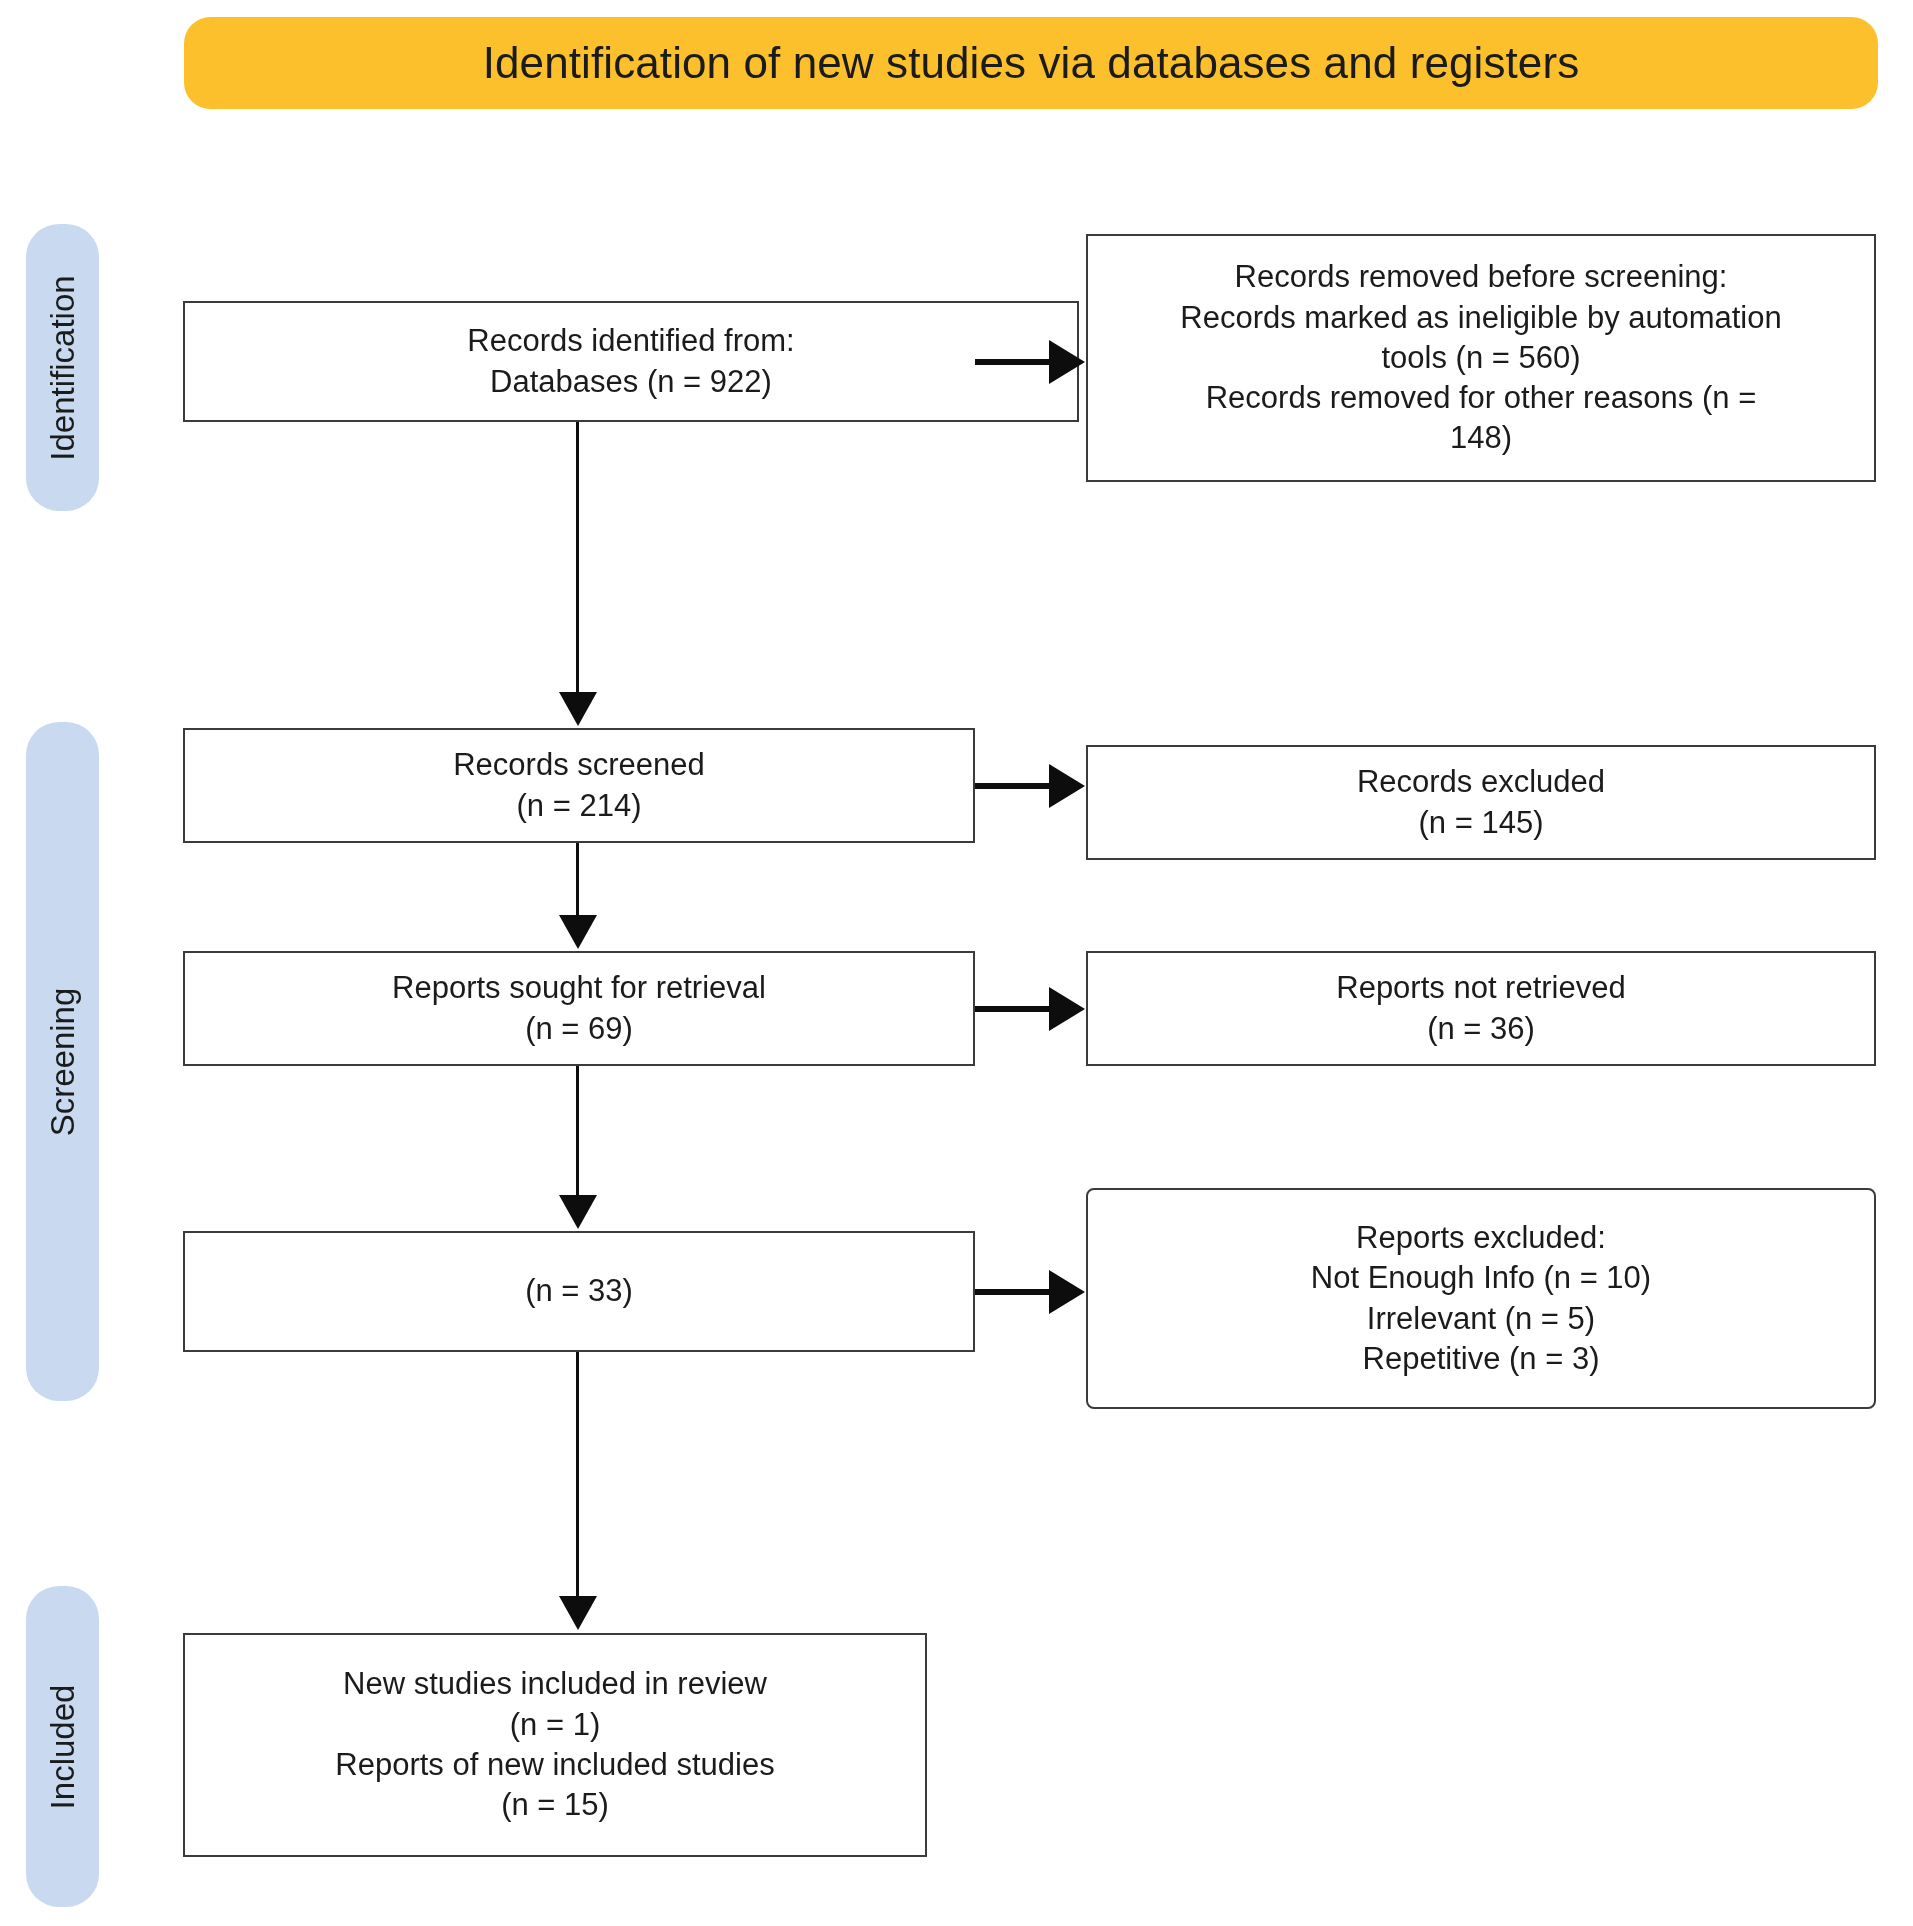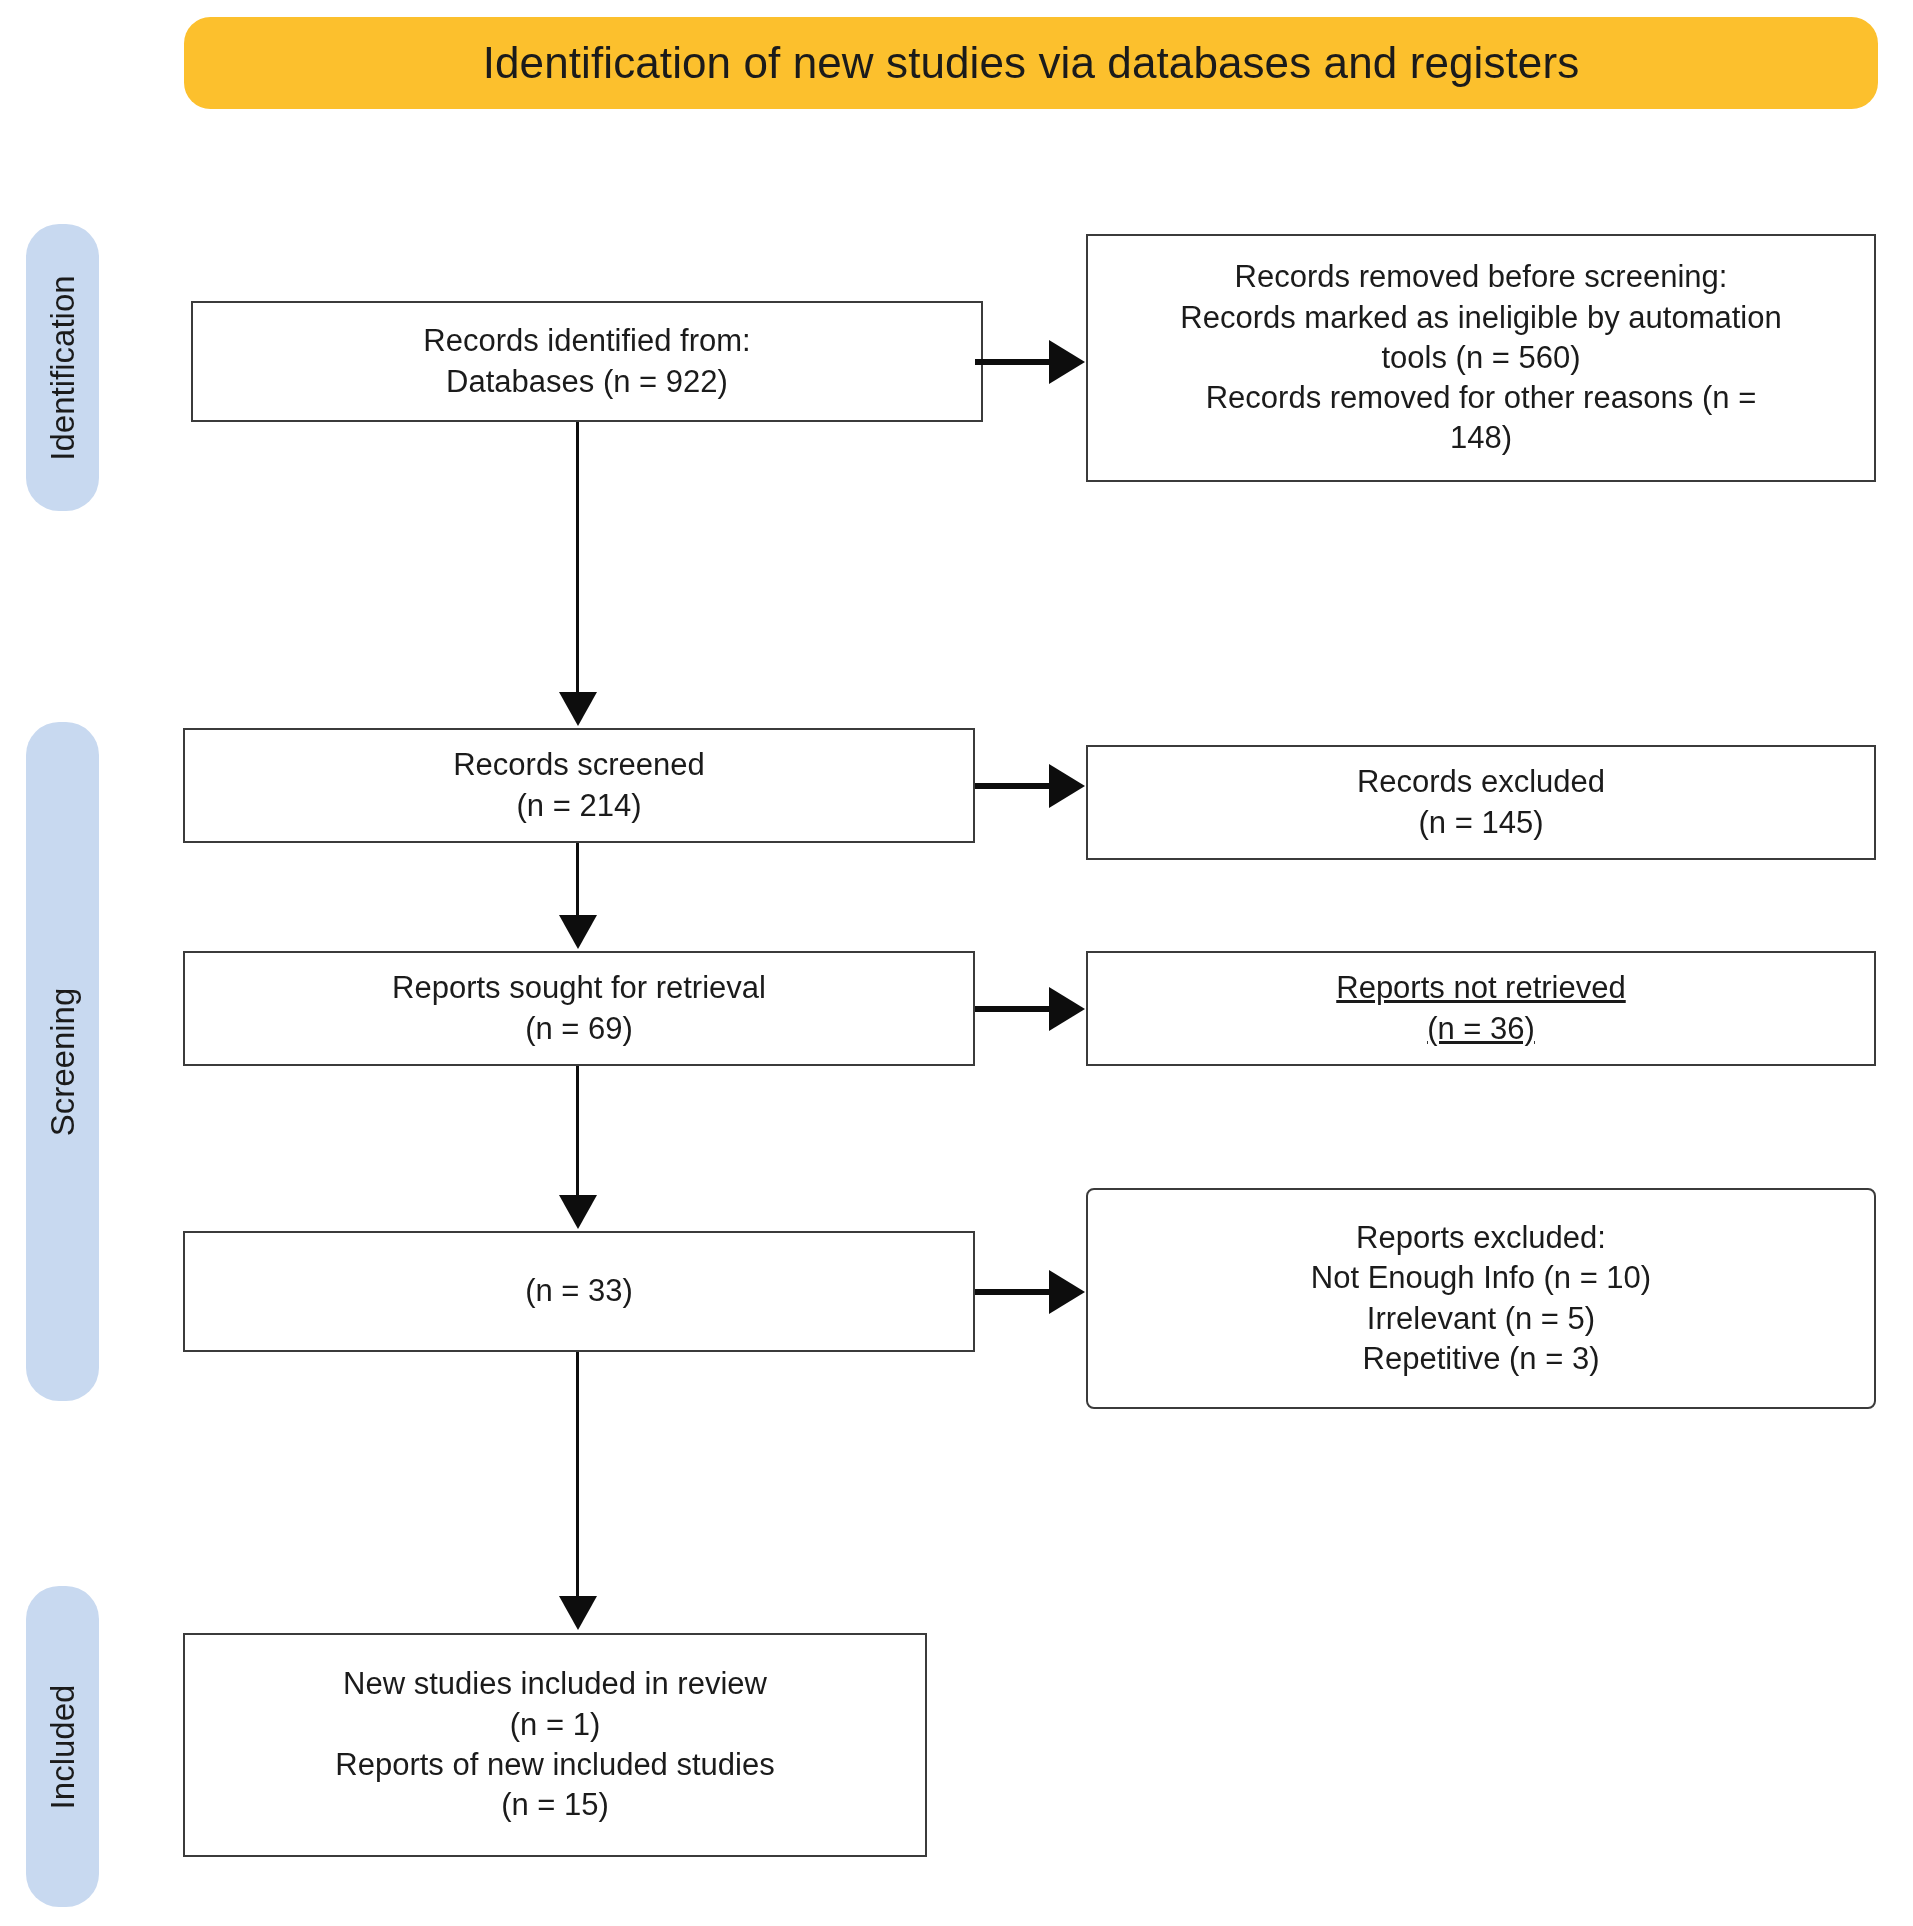--- a/index.html
+++ b/index.html
@@ -71,30 +71,30 @@
     padding: 11px 15px;
   }
   .box-line {
     font-size: 31px;
     line-height: 1.30;
     text-align: center;
     color: #1b1b1b;
   }
 
   
-  #box-identified  { left: 183px; top: 301px;  width: 792px; height: 121px; margin-left: 8px; }
+  #box-identified  { left: 183px; top: 301px;  width: 896px; height: 121px; }
   #box-screened    { left: 183px; top: 728px; width: 792px; height: 115px; }
   #box-sought      { left: 183px; top: 951px; width: 792px; height: 115px; }
   #box-assessed    { left: 183px; top: 1231px; width: 792px; height: 121px; }
   #box-included    { left: 183px; top: 1633px; width: 744px; height: 224px; }
 
   
   #box-removed     { left: 1086px; top: 234px;  width: 790px; height: 248px; }
   #box-excluded    { left: 1086px; top: 745px; width: 790px; height: 115px; }
-  #box-notretrieved{ left: 1086px; top: 951px; width: 790px; height: 115px; text-decoration: underline; }
+  #box-notretrieved{ left: 1086px; top: 951px; width: 790px; height: 115px; }
   #box-repexcluded { left: 1086px; top: 1188px; width: 790px; height: 221px; border-radius: 8px; }
 
   
   .vline {
     position: absolute;
     width: 3.4px;
     background: #0d0d0d;
   }
   .vhead {
     position: absolute;

